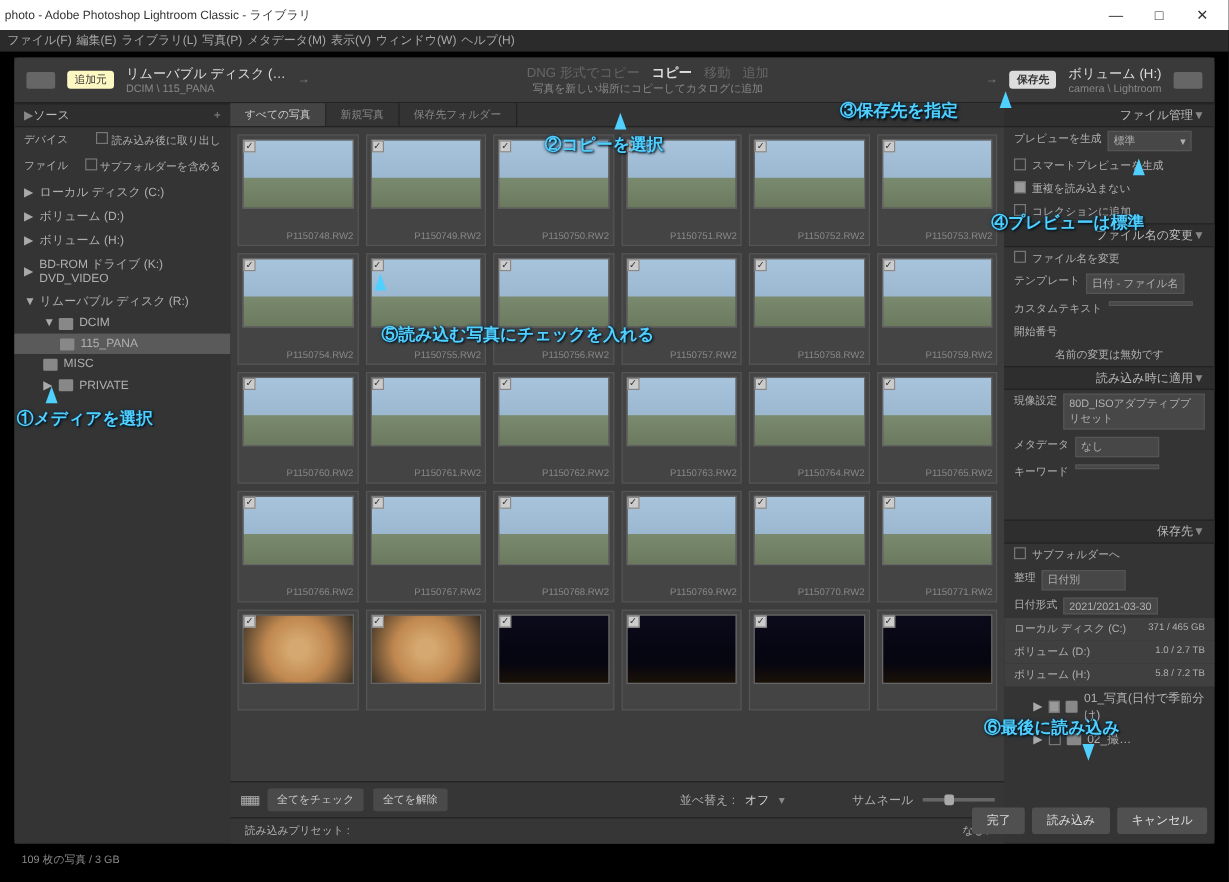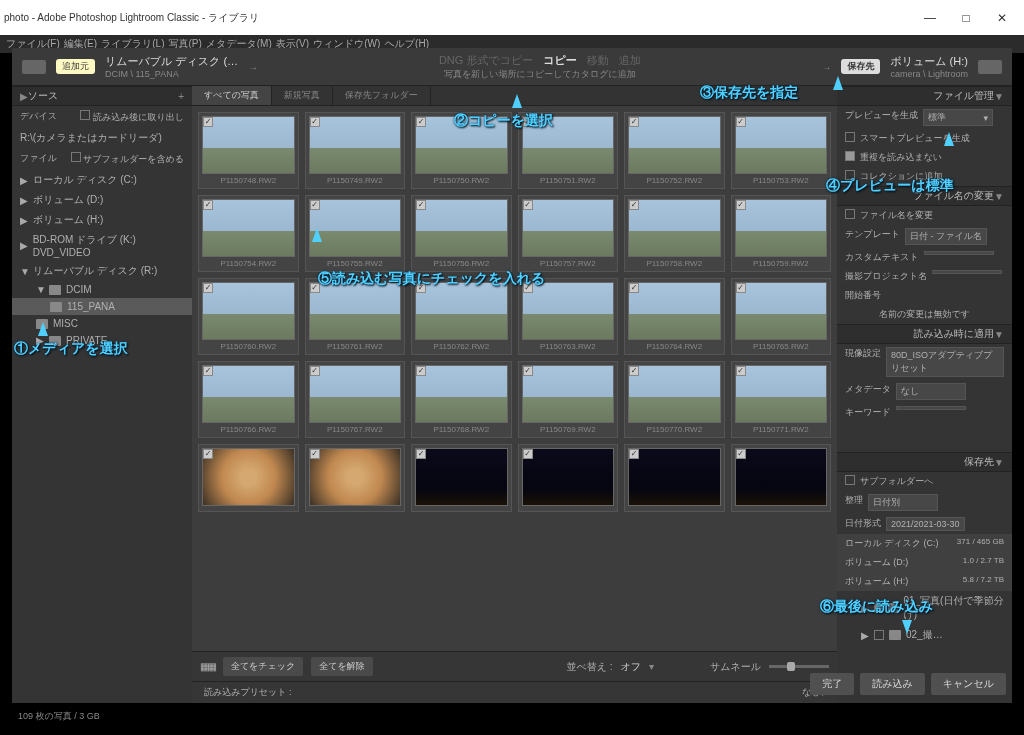--- a/index.html
+++ b/index.html
@@ -1,17 +1,17 @@
 <!DOCTYPE html>
 <html><head>
 <meta charset="utf-8">
 <style>
 *{box-sizing:border-box;margin:0;padding:0;font-family:"Meiryo UI","Hiragino Sans",sans-serif;color:#b0b0b0}
 body{background:#000;width:1024px;height:735px;overflow:hidden;font-size:10px;position:relative}
-.titlebar{height:35px;background:#fff;display:flex;align-items:center;padding:0 4px;color:#333}
+.titlebar{height:25px;background:#fff;display:flex;align-items:center;padding:0 4px;color:#333}
 .titlebar .spacer{flex:1}
 .win-btn{width:36px;height:20px;text-align:center;line-height:20px;color:#333;font-size:12px}
 .menubar{height:18px;background:#2b2b2b;display:flex;align-items:center;padding:0 6px;gap:4px;font-size:10px}
 .menubar span{color:#a8a8a8}
 .import{position:absolute;top:48px;left:12px;right:12px;bottom:32px;background:#333;border-radius:4px;display:flex;flex-direction:column}
 .imp-top{height:38px;background:#3a3a3a;display:flex;align-items:center;padding:0 10px;gap:10px;border-bottom:1px solid #222}
 .src-badge{background:#fef9c3;color:#333;padding:1px 6px;border-radius:3px;font-size:9px;font-weight:normal}
 .drive-ico{width:24px;height:14px;background:#666;border-radius:2px}
 .imp-top .grow{flex:1}
 .crumb{font-size:9px;color:#888}
@@ -37,21 +37,21 @@
 .grid-area{flex:1;display:flex;flex-direction:column;background:#3d3d3d;min-width:0}
 .grid-tabs{height:20px;display:flex;background:#333;border-bottom:1px solid #222}
 .gtab{padding:3px 12px;font-size:9px;color:#888;border-right:1px solid #222}
 .gtab.on{color:#ccc;background:#444}
 .grid{flex:1;overflow:auto;padding:6px;display:grid;grid-template-columns:repeat(6,1fr);gap:6px;align-content:start}
 .cell{background:#444;border:1px solid #555;position:relative;padding:3px;display:flex;flex-direction:column}
 .cell .chk{position:absolute;top:4px;left:4px;width:10px;height:10px;background:#ccc;border:1px solid #888;font-size:8px;text-align:center;line-height:8px;color:#333;z-index:2}
 .cell .thumb{width:100%;height:58px;background:linear-gradient(180deg,#a8c4dc 0%,#9bb8d0 55%,#7a8a6e 56%,#6b7a5e 100%);border:1px solid #666}
 .cell .thumb.food{background:radial-gradient(circle at 50% 50%,#d4a870 15%,#c08850 50%,#3a3024 100%)}
 .cell .thumb.dark{background:linear-gradient(180deg,#0a0a1a 0%,#050510 70%,#1a1208 100%)}
-.cell .fn{font-size:8px;color:#888;text-align:center;padding-top:2px}
+.cell .fn{font-size:8px;color:#888;text-align:right;padding-top:18px}
 .grid-foot{height:30px;background:#363636;display:flex;align-items:center;padding:0 8px;gap:8px;border-top:1px solid #222}
 .tbtn{background:#4a4a4a;padding:3px 8px;border-radius:2px;font-size:9px;color:#ccc}
 .preset-bar{height:22px;background:#363636;display:flex;align-items:center;padding:0 12px;border-top:1px solid #222;font-size:9px;color:#888}
 .dd{background:#474747;border:1px solid #555;padding:1px 4px;font-size:9px;color:#bbb;display:inline-flex;align-items:center;gap:4px;min-width:70px}
 .bottom-btns{position:absolute;right:18px;bottom:40px;display:flex;gap:6px}
 .bbtn{background:#505050;padding:4px 12px;border-radius:2px;font-size:10px;color:#ddd}
 .status{position:absolute;left:18px;bottom:12px;font-size:9px;color:#888}
 .annot{position:absolute;color:#50d0ff;font-size:14px;font-weight:bold;text-shadow:0 0 3px #003050,1px 1px 2px #000;pointer-events:none;z-index:100}
 .annot-arr{position:absolute;width:0;height:0;pointer-events:none;z-index:99}
 .annot-arr.up{border-left:5px solid transparent;border-right:5px solid transparent;border-bottom:14px solid #50d0ff}
@@ -110,23 +110,20 @@
 
   <div class="imp-body">
 
     <div class="panel">
       <div class="panel-hd">
           <span class="chev">▶</span>
           <span class="t">ソース</span>
           <span class="chev">+</span>
         </div>
       <div class="sect-label"><span>デバイス</span> <span style="float:right"><span class="cb"></span> <span>読み込み後に取り出し</span></span></div>
-      <div class="row">
-          <span>R:\(カメラまたはカードリーダ)</span>
-        </div>
       <div class="sect-label"><span>ファイル</span> <span style="float:right"><span class="cb"></span> <span>サブフォルダーを含める</span></span></div>
       <div class="row">
           <span class="arr">▶</span>
           <span>ローカル ディスク (C:)</span>
         </div>
       <div class="row">
           <span class="arr">▶</span>
           <span>ボリューム (D:)</span>
         </div>
       <div class="row">
@@ -378,24 +375,20 @@
           <span class="lab">テンプレート</span>
           <span class="dd">
             <span>日付 - ファイル名</span>
           </span>
         </div>
       <div class="rrow">
           <span class="lab">カスタムテキスト</span>
           <span class="dd"></span>
         </div>
       <div class="rrow">
-          <span class="lab">撮影プロジェクト名</span>
-          <span class="dd"></span>
-        </div>
-      <div class="rrow">
           <span class="lab">開始番号</span>
         </div>
       <div class="rrow" style="justify-content:center;color:#777">
           <span>名前の変更は無効です</span>
         </div>
 
       <div class="panel-hd">
           <span class="t" style="text-align:right">読み込み時に適用</span>
           <span class="chev">▼</span>
         </div>

